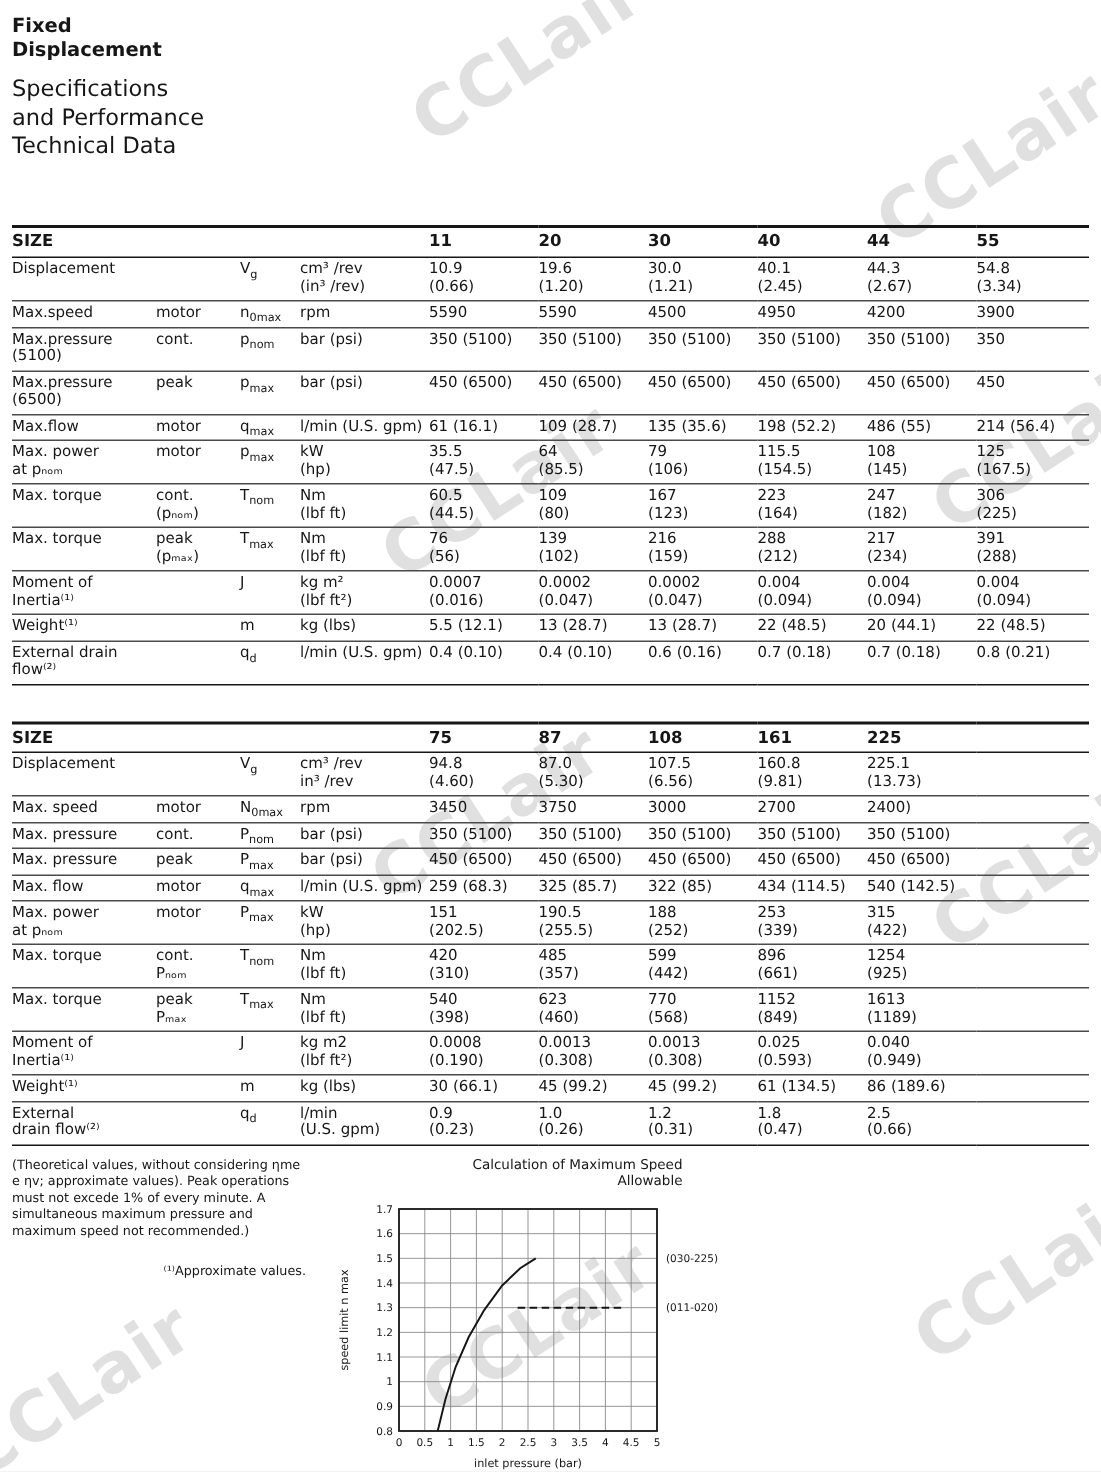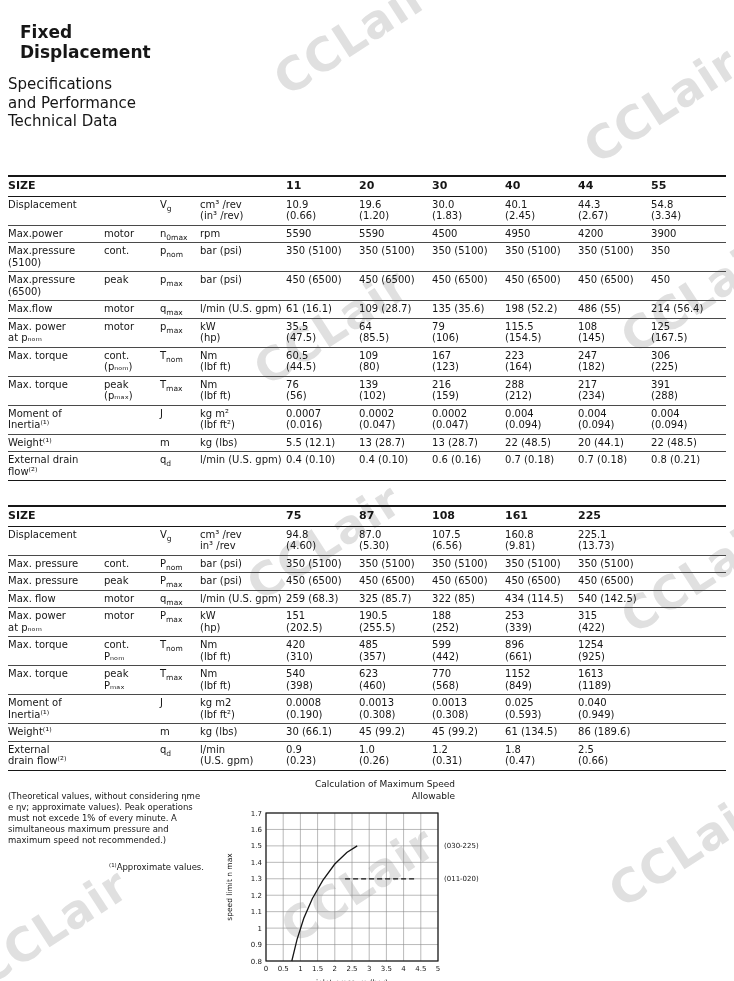--- a/index.html
+++ b/index.html
@@ -2,36 +2,36 @@
 <html><head>
 <meta charset="utf-8">
 <style>
   html,body{margin:0;padding:0;background:#e9e9e9;}
   .page{position:relative;width:734px;height:981px;background:#ffffff;
         font-family:"DejaVu Sans","Liberation Sans",sans-serif;color:#161616;overflow:hidden;}
   .wm-layer{position:absolute;inset:0;z-index:0;pointer-events:none;}
   .wm{position:absolute;font-weight:bold;font-size:46px;color:#c7c7c7;opacity:.55;
       transform:rotate(-33deg);letter-spacing:1px;white-space:nowrap;}
   .content{position:relative;z-index:1;padding:10px 8px 0 8px;}
-  .doc-title{font-size:17px;font-weight:bold;line-height:1.2;white-space:pre-line;margin:12px;}
+  .doc-title{font-size:13px;font-weight:bold;line-height:1.2;white-space:pre-line;margin:0;}
   .doc-subtitle{font-size:15px;font-weight:normal;line-height:1.25;white-space:pre-line;margin:9px 0 0 0;}
   table.spec{width:718px;border-collapse:collapse;table-layout:fixed;font-size:10px;}
   .t1{margin-top:44px;}
   .t2{margin-top:24px;}
   table.spec th,table.spec td{text-align:left;vertical-align:top;white-space:pre-line;
         padding:2px 3px 3px 0;line-height:1.15;}
   table.spec thead th{font-weight:bold;font-size:11px;border-top:2.5px solid #161616;
         border-bottom:1.5px solid #161616;padding-top:3px;padding-bottom:3px;}
   table.spec tbody td{border-top:1px solid #4a4a4a;}
   table.spec tbody tr:first-child td{border-top:none;}
   table.spec tbody tr:last-child td{border-bottom:1.5px solid #161616;}
   table.spec sub{font-size:7.5px;line-height:0;}
   .bottom{display:flex;margin-top:8px;align-items:flex-start;}
   .notes{width:196px;font-size:8.5px;line-height:1.3;}
-  .notes p{margin:12px 0 16px 0;}
+  .notes p{margin:0 0 16px 0;}
   .notes p.fn{margin:0 0 2px 0;text-align:right;}
   .chartbox{margin-left:16px;width:300px;}
   .chart-title{font-size:9px;text-align:right;width:170px;margin:0 auto 2px auto;line-height:1.3;}
   svg text{font-family:"DejaVu Sans",sans-serif;fill:#161616;}
 </style>
 </head>
 <body>
 
 <div class="page">
 
@@ -83,30 +83,30 @@
             <td>Displacement</td>
             <td></td>
             <td><span>V</span><sub>g</sub></td>
             <td>cm³ /rev
 (in³ /rev)</td>
             <td>10.9
 (0.66)</td>
             <td>19.6
 (1.20)</td>
             <td>30.0
-(1.83)</td>
+(1.21)</td>
             <td>40.1
 (2.45)</td>
             <td>44.3
 (2.67)</td>
             <td>54.8
 (3.34)</td>
           </tr>
           <tr>
-            <td>Max.power</td>
+            <td>Max.speed</td>
             <td>motor</td>
             <td><span>n</span><sub>0max</sub></td>
             <td>rpm</td>
             <td>5590</td>
             <td>5590</td>
             <td>4500</td>
             <td>4950</td>
             <td>4200</td>
             <td>3900</td>
           </tr>
@@ -290,20 +290,32 @@
             <td>94.8
 (4.60)</td>
             <td>87.0
 (5.30)</td>
             <td>107.5
 (6.56)</td>
             <td>160.8
 (9.81)</td>
             <td>225.1
 (13.73)</td>
+            <td></td>
+          </tr>
+          <tr>
+            <td>Max. speed</td>
+            <td>motor</td>
+            <td><span>N</span><sub>0max</sub></td>
+            <td>rpm</td>
+            <td>3450</td>
+            <td>3750</td>
+            <td>3000</td>
+            <td>2700</td>
+            <td>2400)</td>
             <td></td>
           </tr>
           <tr>
             <td>Max. pressure</td>
             <td>cont.</td>
             <td><span>P</span><sub>nom</sub></td>
             <td>bar (psi)</td>
             <td>350 (5100)</td>
             <td>350 (5100)</td>
             <td>350 (5100)</td>

